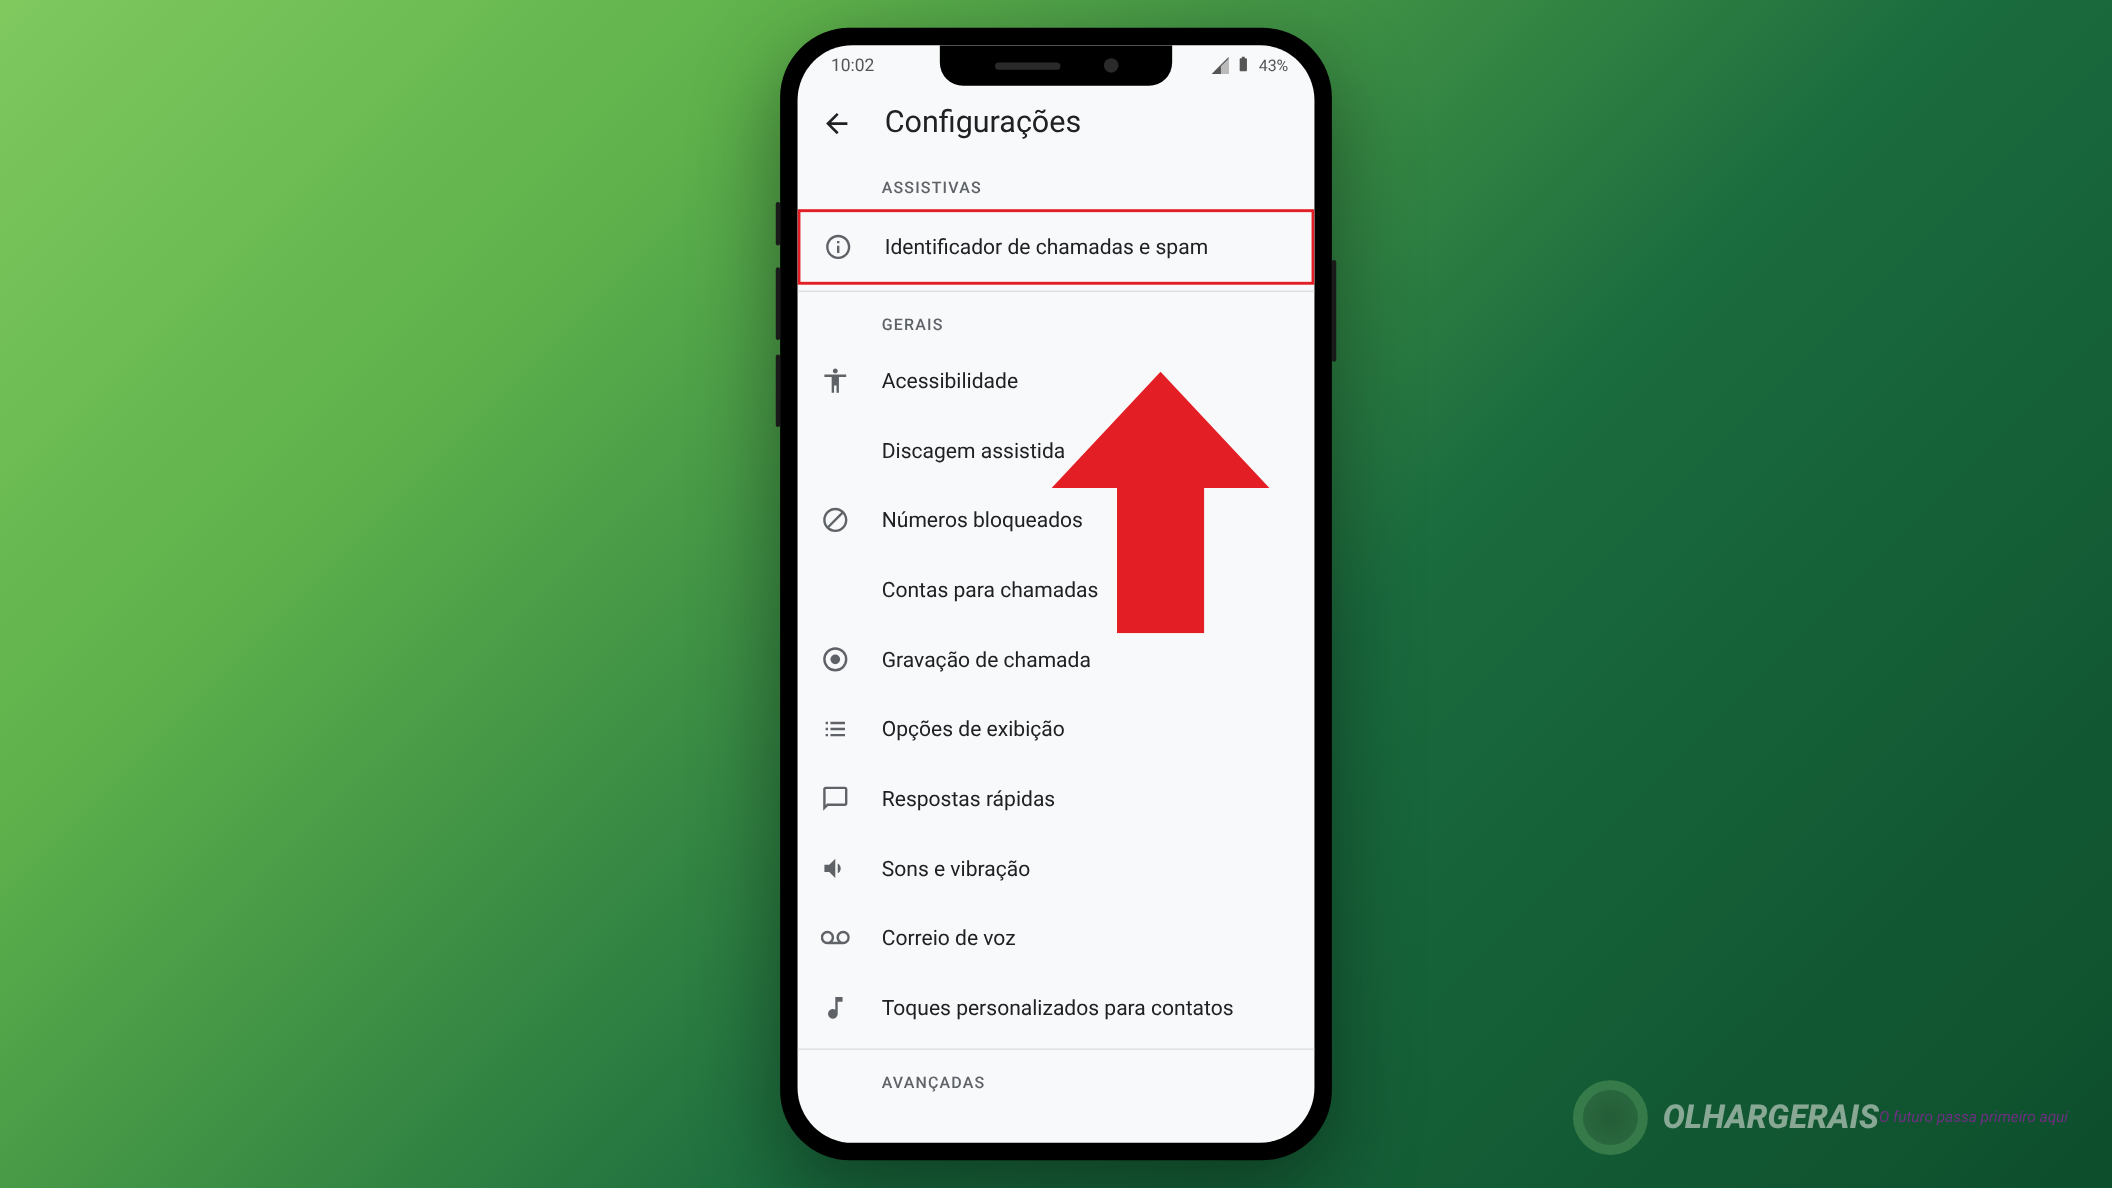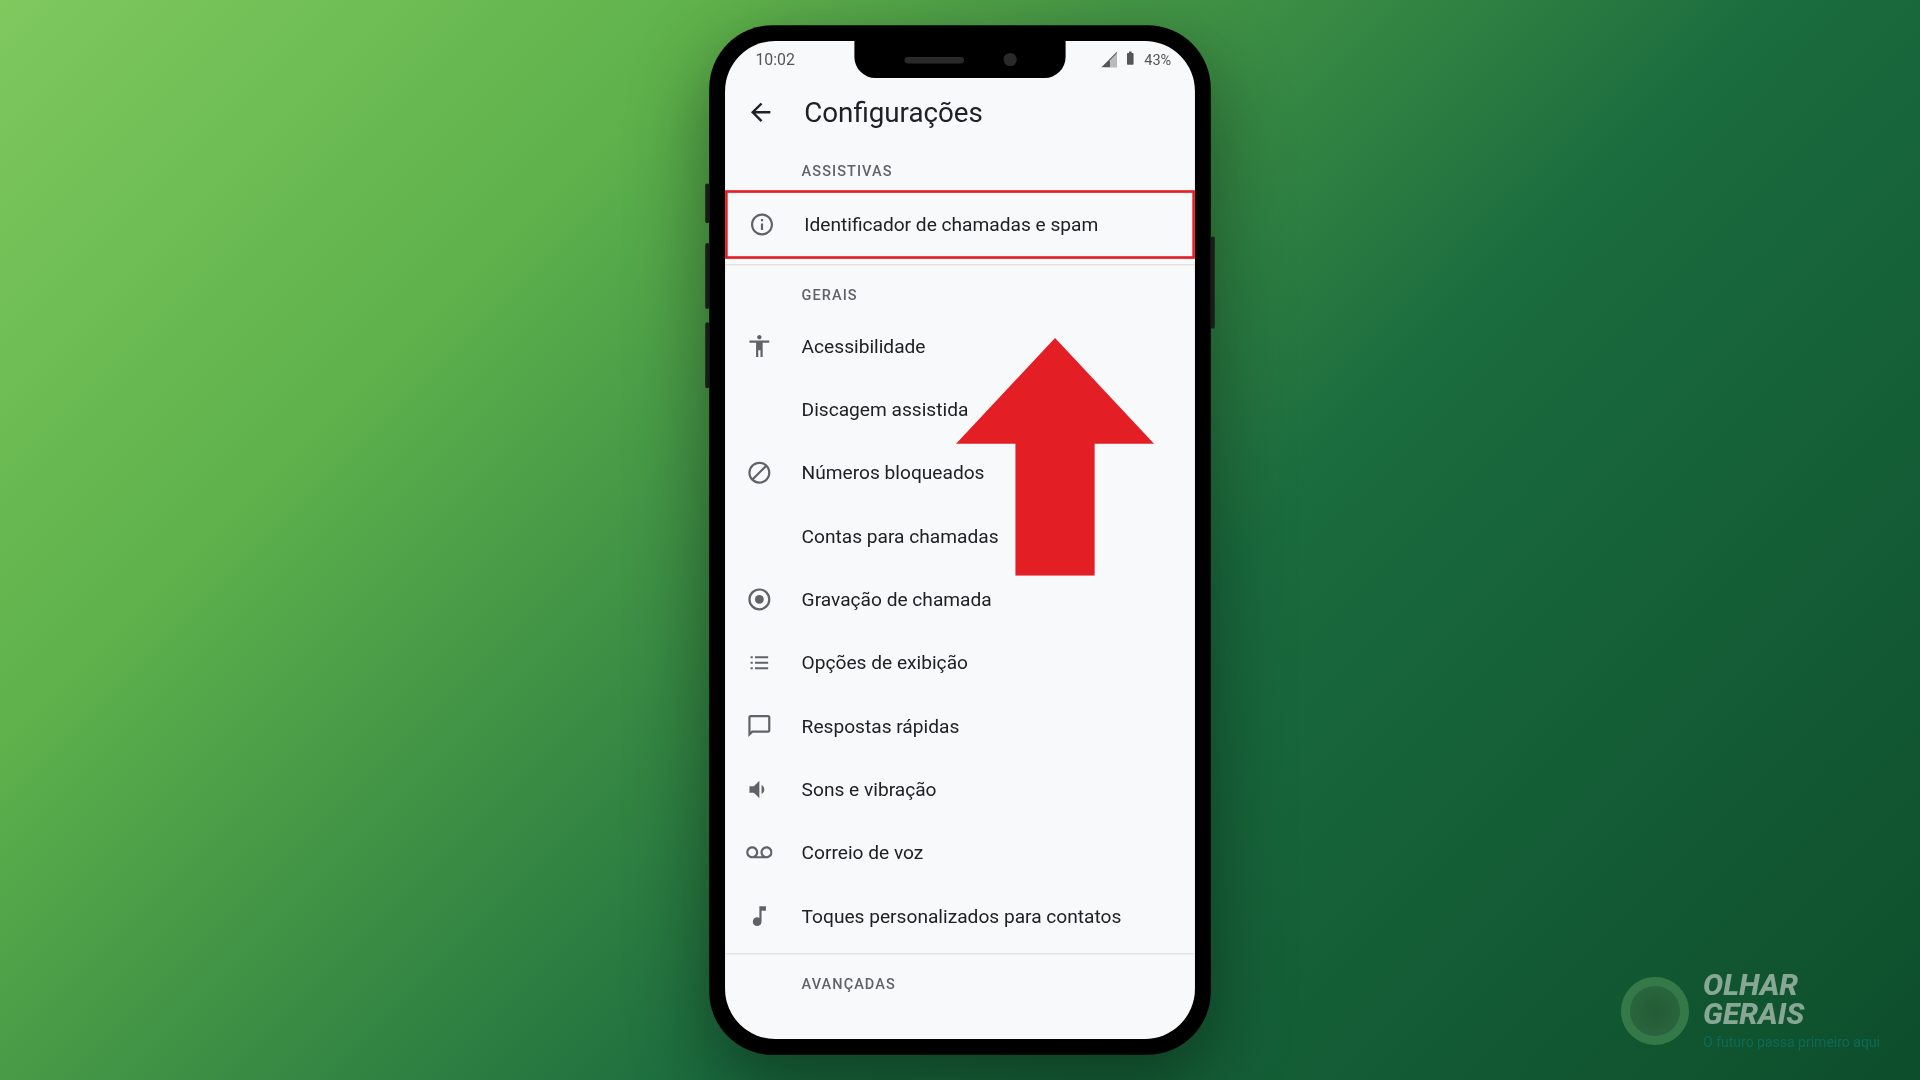--- a/index.html
+++ b/index.html
@@ -25,23 +25,23 @@
     .section-header { padding: 12px 16px 8px 58px; font-size: 11px; letter-spacing: 0.8px; color: #5f6368; font-weight: 500; }
     .settings-item { display: flex; align-items: center; padding: 14px 16px; gap: 22px; min-height: 48px; cursor: pointer; }
     .settings-icon { width: 20px; height: 20px; display: flex; align-items: center; justify-content: center; color: #5f6368; flex-shrink: 0; }
     .settings-icon-empty { width: 20px; flex-shrink: 0; }
     .settings-label { font-size: 14.5px; color: #202124; }
     .divider { height: 1px; background: #e0e0e0; margin: 4px 0; }
     .highlight-box { border: 2.5px solid #e31e24; position: relative; }
     .red-arrow { position: absolute; top: 225px; left: 175px; z-index: 20; pointer-events: none; }
     .brand-watermark { position: absolute; right: 40px; bottom: 30px; display: flex; align-items: center; gap: 14px; opacity: 0.65; }
     .brand-circle { width: 68px; height: 68px; border-radius: 50%; border: 9px solid #4a8c56; background: radial-gradient(circle, #2d5f3a 0%, #3a7348 100%); }
-    .brand-text { display: flex; flex-direction: column; }
+    .brand-text { display: flex; flex-direction: row; }
     .brand-name { font-size: 30px; font-weight: 800; color: #c8d4ca; letter-spacing: 0px; line-height: 0.95; font-style: italic; }
-    .brand-tagline { font-size: 14px; color: #0f766e; margin-top: 6px; }
+    .brand-tagline { font-size: 14px; color: #a21caf; margin-top: 6px; font-style: italic; }
     svg { display: block; }
   </style>
 </head>
 <body>
 
 <div class="scale-wrapper">
 <div class="phone-frame">
   <div class="phone-side-button side-left-1"></div>
   <div class="phone-side-button side-left-2"></div>
   <div class="phone-side-button side-left-3"></div>

